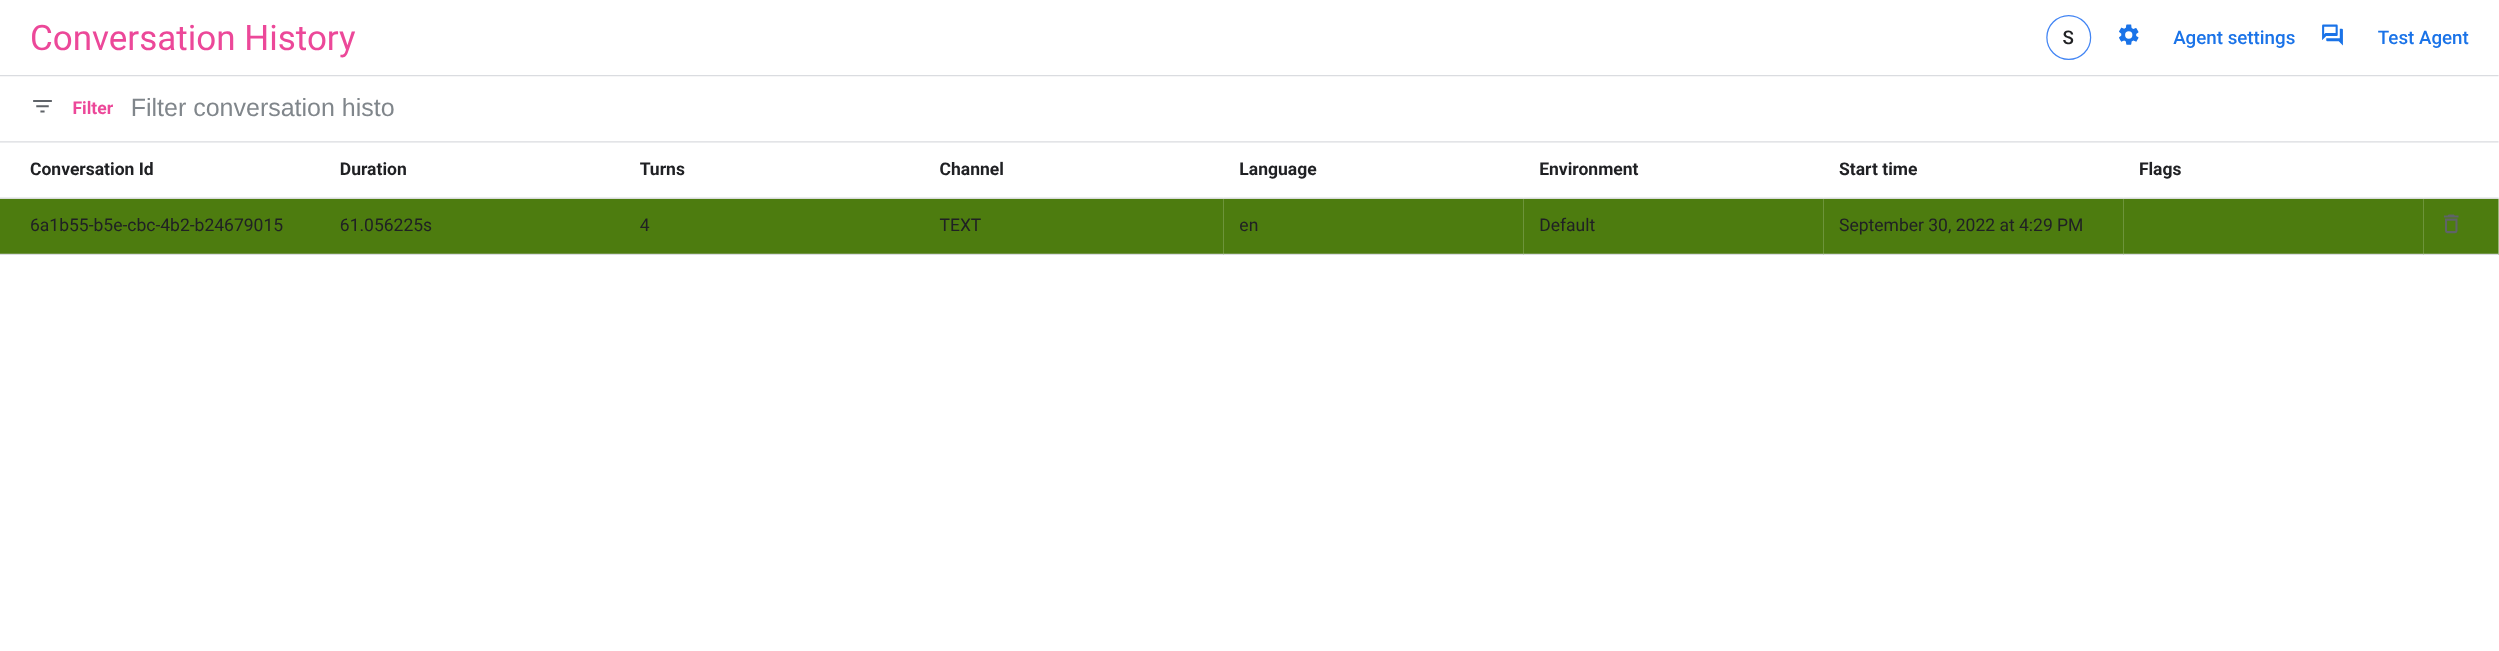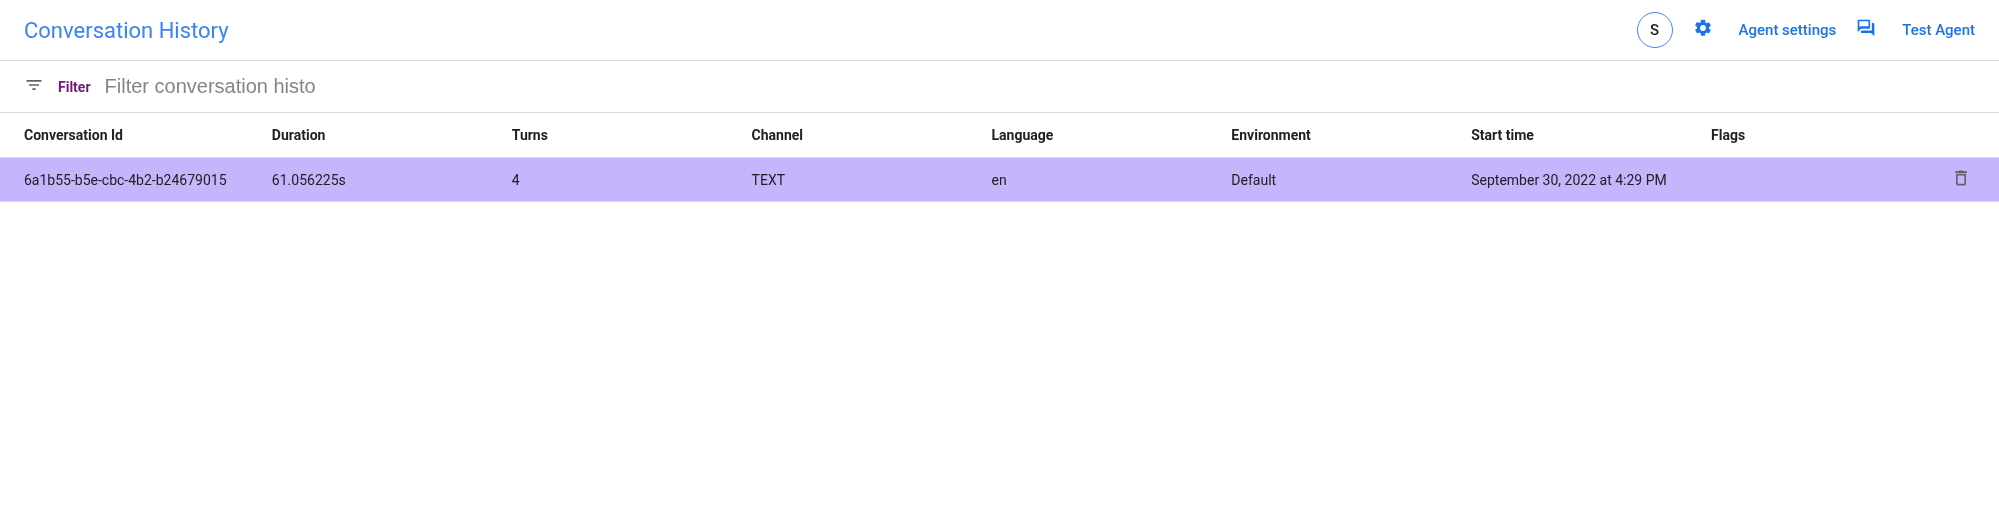--- a/index.html
+++ b/index.html
@@ -14,23 +14,23 @@
       font-size: 14px;
     }
     .header {
       display: flex;
       align-items: center;
       justify-content: space-between;
       padding: 12px 24px;
       border-bottom: 1px solid #dadce0;
     }
     .page-title {
-      font-size: 22px;
+      font-size: 28px;
       font-weight: 400;
-      color: #3b82f6;
+      color: #ec4899;
     }
     .header-actions {
       display: flex;
       align-items: center;
       gap: 20px;
     }
     .avatar {
       width: 36px;
       height: 36px;
       border-radius: 50%;
@@ -67,21 +67,21 @@
       border-bottom: 1px solid #dadce0;
     }
     .filter-icon svg {
       width: 20px;
       height: 20px;
       fill: #5f6368;
     }
     .filter-label {
       font-size: 14px;
       font-weight: 700;
-      color: #701a75;
+      color: #ec4899;
     }
     .filter-input {
       border: none;
       outline: none;
       font-size: 20px;
       color: #5f6368;
       width: 220px;
       background: transparent;
     }
     .filter-input::placeholder {
@@ -100,21 +100,21 @@
       border-bottom: 1px solid #dadce0;
     }
     tbody td {
       font-size: 14px;
       color: #202124;
       padding: 10px 12px;
       border-bottom: 1px solid #dadce0;
       vertical-align: middle;
     }
     tbody tr.selected {
-      background: #c4b5fd;
+      background: #4d7c0f;
     }
     thead th:first-child,
     tbody td:first-child {
       padding-left: 24px;
     }
     .col-id { width: 13%; }
     .col-duration { width: 12%; }
     .col-turns { width: 12%; }
     .col-channel { width: 12%; }
     .col-language { width: 12%; }

